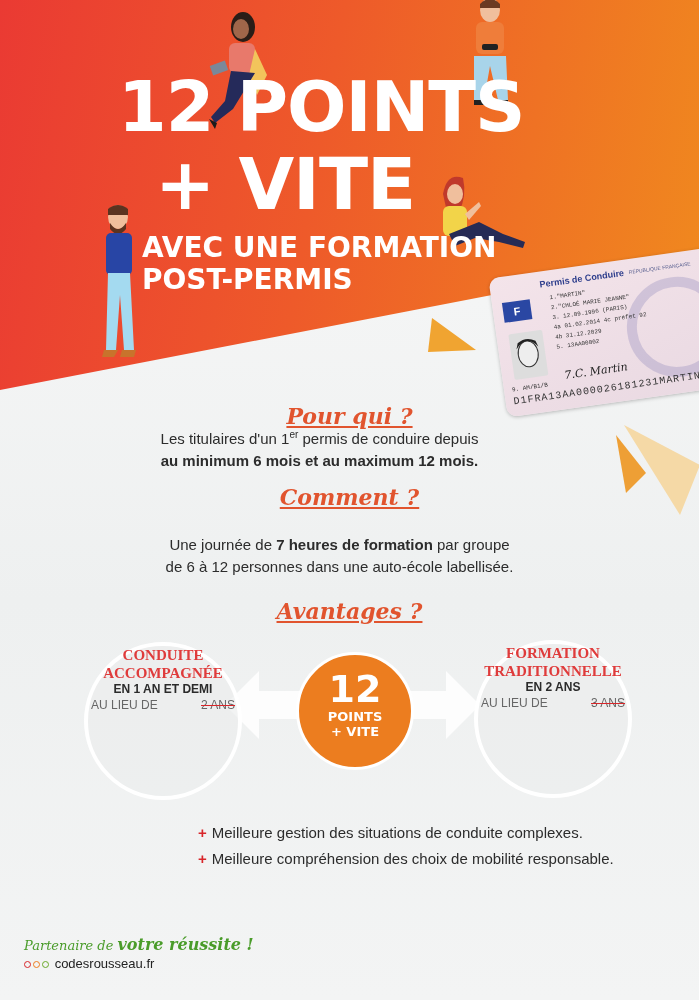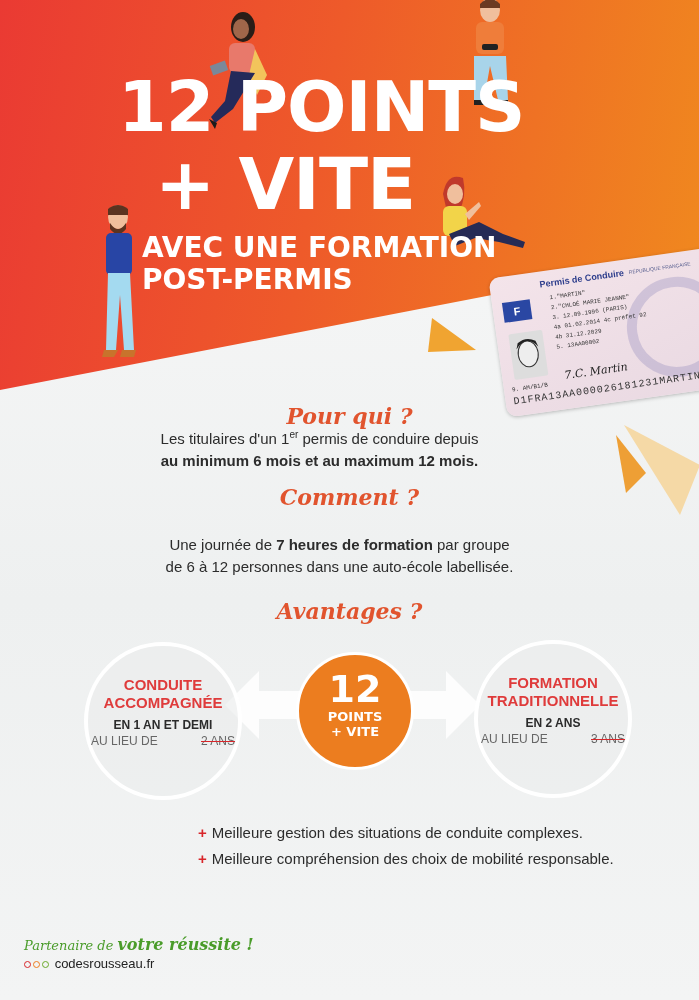--- a/index.html
+++ b/index.html
@@ -17,26 +17,26 @@
     border-radius:10px;transform:rotate(-8deg);box-shadow:0 1px 4px rgba(0,0,0,.25);overflow:hidden;}
   .card .title{position:absolute;left:50px;top:8px;font-size:9px;color:#2d3d8c;font-weight:bold;}
   .card .rep{position:absolute;left:140px;top:10px;font-size:5px;color:#5a6090;}
   .card .flag{position:absolute;left:10px;top:26px;width:28px;height:20px;background:#2a47a3;color:#fff;font-size:11px;font-weight:bold;text-align:center;line-height:20px;}
   .card .line{position:absolute;left:58px;font-family:"Liberation Mono",monospace;font-size:6px;color:#333;}
   .card .photo{position:absolute;left:12px;top:58px;width:34px;height:46px;background:#ddd;border-radius:2px;}
   .card .sig{position:absolute;left:62px;top:100px;font-family:"DejaVu Serif",serif;font-style:italic;font-size:11px;color:#222;}
   .card .mrz{position:absolute;left:8px;top:120px;font-family:"Liberation Mono",monospace;font-size:10px;color:#333;letter-spacing:1px;}
   .card .seal{position:absolute;left:130px;top:24px;width:80px;height:80px;border-radius:50%;border:10px solid rgba(150,140,190,.35);}
   .tri{position:absolute;}
-  .heading{position:absolute;left:0;width:699px;text-align:center;color:#e1542e;font-family:"DejaVu Serif",serif;font-style:italic;font-weight:bold;font-size:22px;}
+  .heading{position:absolute;left:0;width:699px;text-align:center;color:#e1542e;font-family:"DejaVu Serif",serif;font-style:italic;font-weight:bold;font-size:22px;text-decoration:underline;}
   .para{position:absolute;left:0;width:699px;text-align:center;color:#2c2c2c;font-size:15px;line-height:22px;}
   .para b{font-weight:bold;}
   .circle{position:absolute;width:150px;height:150px;border-radius:50%;border:4px solid #fff;background:rgba(235,237,237,.6);text-align:center;}
-  .circle .t{color:#df3b3b;font-weight:bold;font-size:15px;line-height:18px;margin-top:30px;}
-  .circle .a{color:#2b2b2b;font-weight:bold;font-size:12px;margin-top:6px;}
+  .circle .t{color:#df3b3b;font-weight:bold;font-size:15px;line-height:18px;font-family:Liberation Serif, serif;}
+  .circle .a{color:#2b2b2b;font-weight:bold;font-size:12px;}
   .circle .b{color:#666;font-size:12px;margin-top:2px;}
   .circle .strike{text-decoration:line-through;text-decoration-color:#d8262a;margin-left:40px;}
   .center{position:absolute;left:296px;top:652px;width:112px;height:112px;border-radius:50%;background:#ec7d1f;border:3px solid #fff;color:#fff;text-align:center;font-family:"DejaVu Sans",sans-serif;font-weight:bold;}
   .center .n{font-size:38px;line-height:40px;margin-top:14px;}
   .center .p{font-size:13px;line-height:15px;}
   .arrow{position:absolute;}
   .bullets{position:absolute;left:183px;top:820px;font-size:15px;color:#2c2c2c;line-height:26px;margin-left:15px;}
   .bullets .plus{color:#d8262a;font-weight:bold;margin-right:5px;}
   .partner{position:absolute;left:24px;top:935px;color:#4a9c2a;font-family:"DejaVu Serif",serif;font-style:italic;font-size:13px;}
   .partner b{font-size:16px;}

